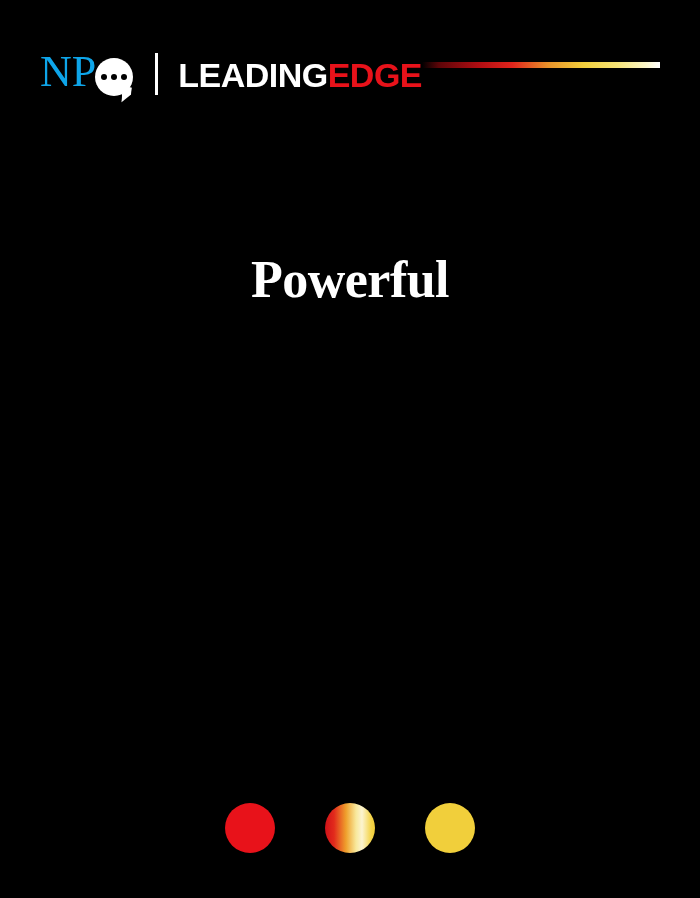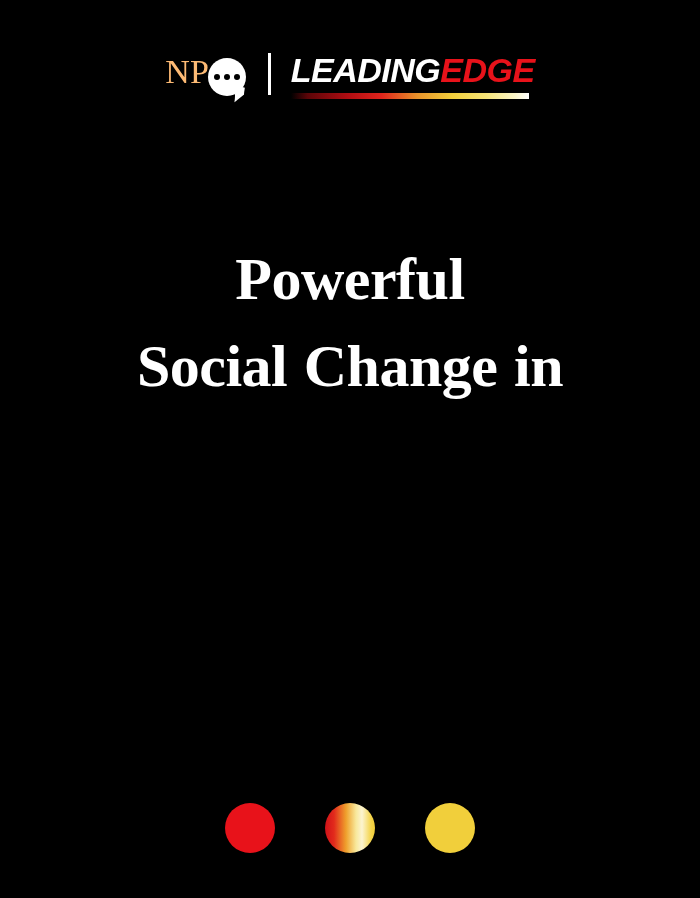--- a/index.html
+++ b/index.html
@@ -48,23 +48,23 @@
   
   .npq {
     display: flex;
     align-items: center;
     height: 56px;
   }
 
   .npq-letters {
     font-family: "Liberation Serif", serif;
     font-weight: 400;
-    font-size: 34px;
+    font-size: 44px;
     line-height: 44px;
-    color: #fdba74;
+    color: #0ea5e9;
     letter-spacing: 0px;
     position: relative;
     top: -2px;
   }
 
   .speech-bubble {
     position: relative;
     width: 38px;
     height: 38px;
     margin-left: -1px;
@@ -122,25 +122,24 @@
     height: 42px;
     background: #ffffff;
     margin: 0 20px 0 22px;
     position: relative;
     top: 0px;
   }
 
   
   .le-lockup {
     display: flex;
-    flex-direction: column;
+    flex-direction: row;
     justify-content: center;
     position: relative;
     top: 1px;
-    font-style: italic;
   }
 
   .le-words {
     font-family: "Liberation Sans", sans-serif;
     font-weight: 700;
     font-size: 34px;
     line-height: 36px;
     letter-spacing: -0.5px;
     white-space: nowrap;
   }
@@ -166,21 +165,21 @@
 
   
   .headline {
     position: absolute;
     top: 236px;
     left: 50px;
     width: 600px;
     text-align: center;
     font-family: "Liberation Serif", serif;
     font-weight: 700;
-    font-size: 60px;
+    font-size: 52px;
     line-height: 87px;
     color: #ffffff;
     letter-spacing: -0.5px;
     word-spacing: 2px;
   }
 
   .headline .hl-line { display: block; white-space: nowrap; }
 
   
   .dot-row {
@@ -247,21 +246,20 @@
           <span class="leading">LEADING</span><span class="edge">EDGE</span>
         </div>
         <div class="le-rule"></div>
       </div>
 
     </div>
   </div>
 
   <h1 class="headline">
     <span class="hl-line">Powerful</span>
-    <span class="hl-line">Social Change in</span>
   </h1>
 
   <div class="dot-row">
     <span class="dot dot-red"></span>
     <span class="dot dot-gradient"></span>
     <span class="dot dot-yellow"></span>
   </div>
 
 </div>
 

